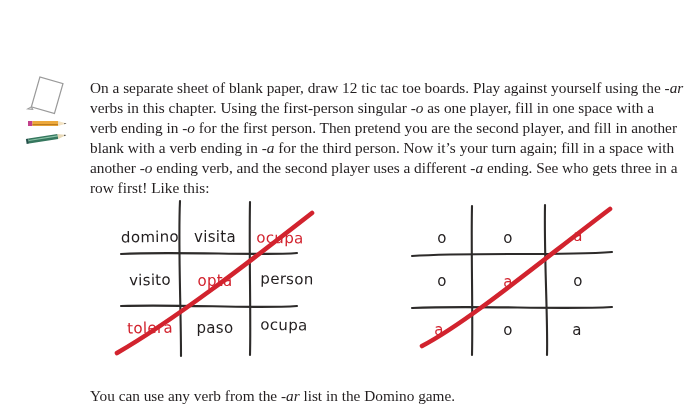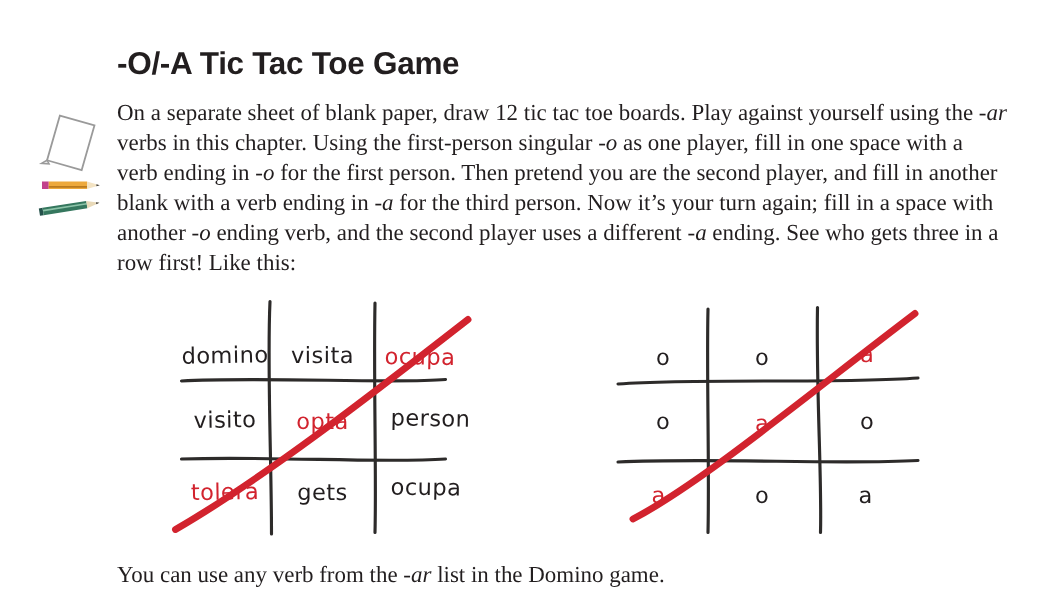--- a/index.html
+++ b/index.html
@@ -7,44 +7,43 @@
     --pencil-yellow:#eda93c; --pencil-stripe:#b97a1e; --pencil-eraser:#c2418c;
     --pencil-green:#35775e; --pencil-green-stripe:#8cc3a8; --paper-outline:#9a9a9a;
   }
   html,body{margin:0;padding:0;background:#fff;}
   .page{position:relative;width:693px;height:410px;background:#ffffff;overflow:hidden;
         font-family:"Liberation Serif", serif;color:var(--ink);}
   .heading{position:absolute;left:78px;top:31px;margin:0;
            font-family:"Liberation Sans", sans-serif;font-weight:bold;
            font-size:21px;line-height:24px;letter-spacing:-0.2px;color:var(--ink);}
   .margin-art{position:absolute;left:24px;top:76px;width:50px;height:72px;}
-  .body-text{position:absolute;left:78px;top:66px;width:594px;margin:0;
+  .body-text{position:absolute;left:78px;top:66px;width:594px;margin:12px;
              font-size:15.3px;line-height:20px;text-align:left;}
   .body-text span[data-italic="true"], .footer span[data-italic="true"]{font-style:italic;}
-  .footer{position:absolute;left:78px;top:374px;width:594px;margin:0;
+  .footer{position:absolute;left:78px;top:374px;width:594px;margin:12px;
           font-size:15.3px;line-height:20px;}
   .board{position:absolute;}
   .board-left{left:84px;top:198px;width:235px;height:172px;}
   .board-right{left:408px;top:198px;width:210px;height:172px;}
   .board svg.lines{position:absolute;left:0;top:0;pointer-events:none;}
   .cell{position:absolute;transform:translate(-50%,-50%);white-space:nowrap;
         font-family:"DejaVu Sans", sans-serif;font-size:15px;letter-spacing:.3px;
         color:var(--ink);}
   .cell[data-color="red"]{color:var(--red);}
   .board-left .cell:nth-of-type(3n+1){transform:translate(-50%,-50%) rotate(-1deg);}
   .board-left .cell:nth-of-type(3n){transform:translate(-50%,-50%) rotate(1deg);}
   .grid-stroke{fill:none;stroke:var(--grid);stroke-width:2.1;stroke-linecap:round;}
   .win-stroke{fill:none;stroke:var(--red);stroke-width:4.6;stroke-linecap:round;}
 </style>
 </head>
 <body>
 
 <div class="page">
 
-  <h1 class="heading">-O/-A Tic Tac Toe Game</h1>
 
   <div class="margin-art">
     <svg width="50" height="72" viewBox="0 0 50 72">
       <g transform="rotate(16 24 20)">
         <rect x="11" y="4" width="24" height="31" fill="#ffffff" stroke="var(--paper-outline)" stroke-width="1.2"></rect>
         <path d="M11 35 l-3 3 l5 -1 z" fill="#e8e8e8" stroke="var(--paper-outline)" stroke-width="1"></path>
       </g>
       <g>
         <rect x="4" y="45" width="4.5" height="5" fill="var(--pencil-eraser)"></rect>
         <rect x="8.5" y="45" width="25.5" height="5" fill="var(--pencil-yellow)"></rect>
@@ -65,21 +64,21 @@
   <p class="body-text"><span data-italic="false">On a separate sheet of blank paper, draw 12 tic tac toe boards. Play against yourself using the </span><span data-italic="true">-ar</span><span data-italic="false"> verbs in this chapter. Using the first-person singular </span><span data-italic="true">-o</span><span data-italic="false"> as one player, fill in one space with a verb ending in </span><span data-italic="true">-o</span><span data-italic="false"> for the first person. Then pretend you are the second player, and fill in another blank with a verb ending in </span><span data-italic="true">-a</span><span data-italic="false"> for the third person. Now it’s your turn again; fill in a space with another </span><span data-italic="true">-o</span><span data-italic="false"> ending verb, and the second player uses a different </span><span data-italic="true">-a</span><span data-italic="false"> ending. See who gets three in a row first! Like this:</span></p>
 
   <div class="board board-left">
     <div class="cell" style="left:66px;top:39px" data-color="black">domino</div>
     <div class="cell" style="left:131px;top:39px" data-color="black">visita</div>
     <div class="cell" style="left:196px;top:40px" data-color="red">ocupa</div>
     <div class="cell" style="left:66px;top:82px" data-color="black">visito</div>
     <div class="cell" style="left:131px;top:83px" data-color="red">opta</div>
     <div class="cell" style="left:203px;top:81px" data-color="black">person</div>
     <div class="cell" style="left:66px;top:130px" data-color="red">tolera</div>
-    <div class="cell" style="left:131px;top:130px" data-color="black">gets</div>
+    <div class="cell" style="left:131px;top:130px" data-color="black">paso</div>
     <div class="cell" style="left:200px;top:127px" data-color="black">ocupa</div>
     <svg class="lines" width="235" height="172" viewBox="0 0 235 172">
       <path class="grid-stroke" d="M96,3 C94,45 97,110 97,158"></path>
       <path class="grid-stroke" d="M166,4 C165,55 167,118 166,157"></path>
       <path class="grid-stroke" d="M37,56 C90,53 180,58 213,55"></path>
       <path class="grid-stroke" d="M37,108 C100,106 170,111 213,108"></path>
       <path class="win-stroke" d="M33,155 C90,122 160,68 228,15"></path>
     </svg>
   </div>
 

